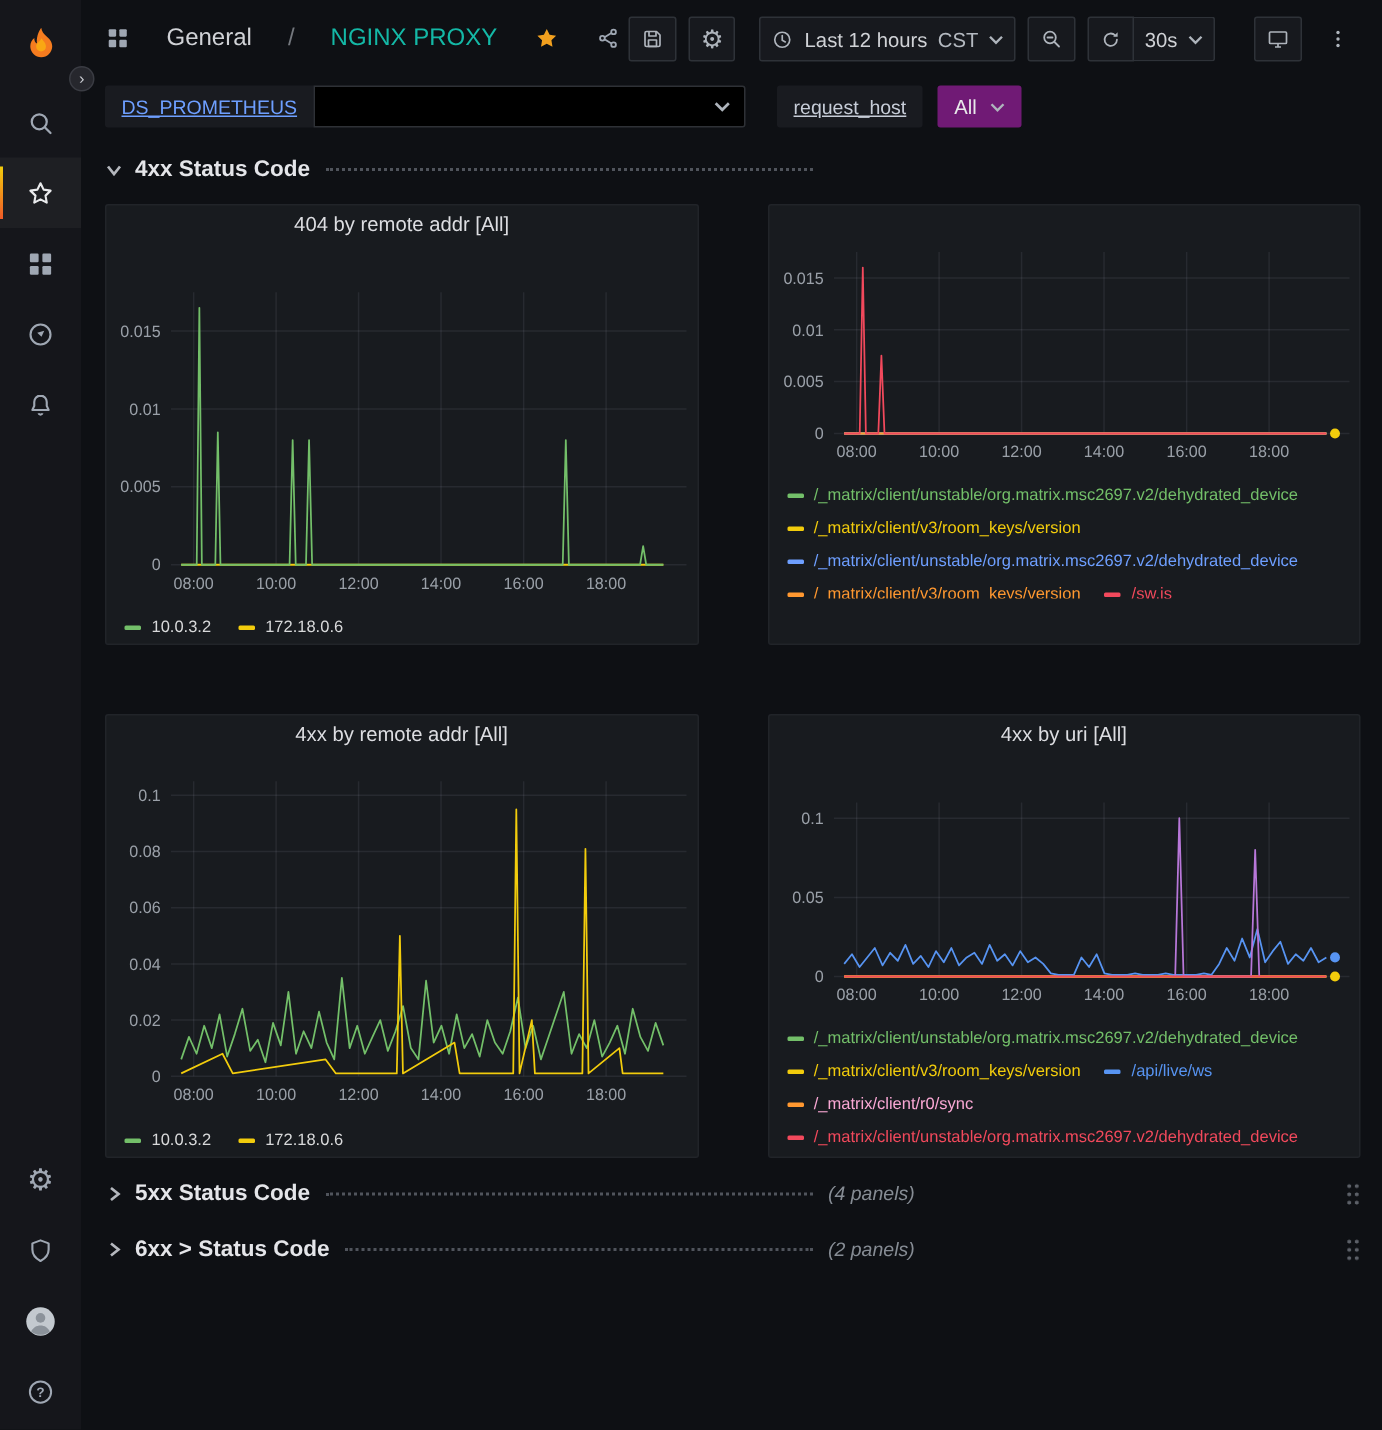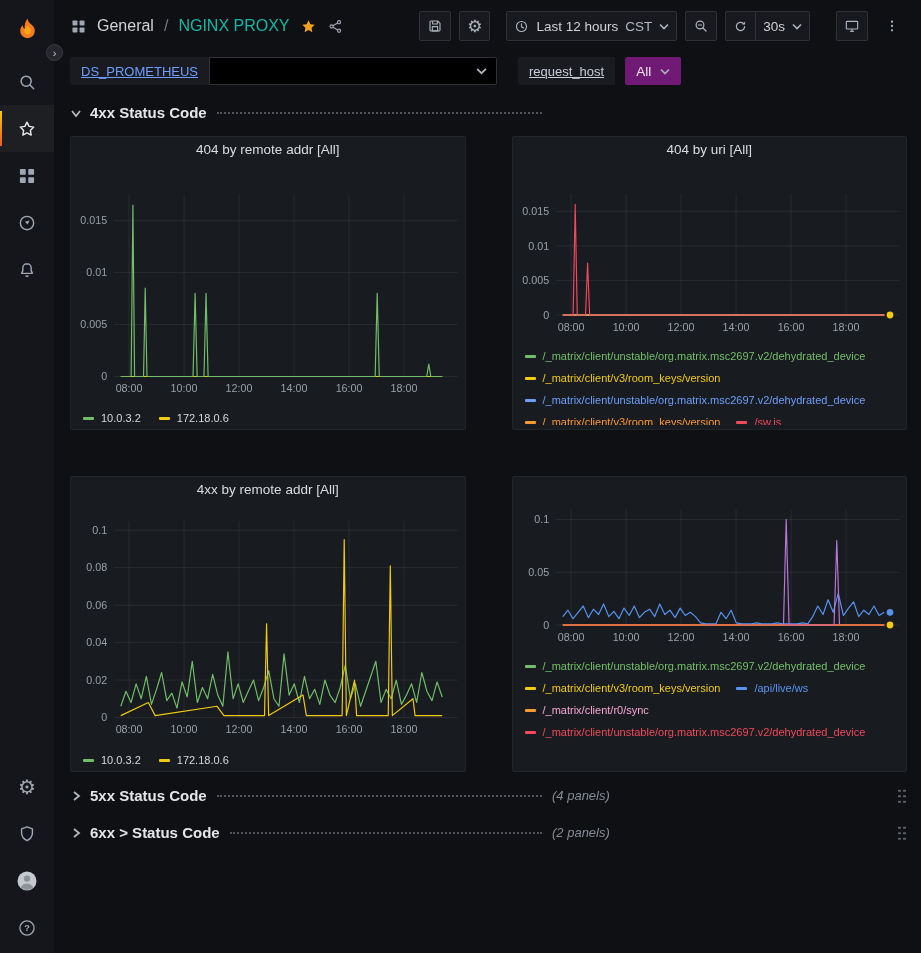--- a/index.html
+++ b/index.html
@@ -31,21 +31,21 @@
   .gear-glyph{ font-size:20px; line-height:1; }
   .expand-toggle{
     position:fixed; left:46px; top:44px; width:17px; height:17px; border-radius:50%;
     background:#26272d; border:1px solid #3a3c43; color:#c9cbd1; font-size:11px; line-height:14px;
     text-align:center; padding:0; cursor:pointer; z-index:6; font-family:inherit;
   }
 
   
   .main{ margin-left:54px; }
   .topbar{ height:52px; display:flex; align-items:center; padding:0 13px 0 16px; }
-  .tb-left{ display:flex; align-items:center; gap:10px; }
+  .tb-left{ display:flex; gap:24px; }
   .crumb-folder{ font-size:16px; color:#d0d2d6; cursor:pointer; }
   .crumb-sep{ font-size:16px; color:#74787e; }
   .crumb-title{ font-size:16px; color:#14b8a6; font-weight:500; cursor:pointer; }
   .tb-right{ margin-left:auto; display:flex; align-items:center; gap:8px; }
   .ibtn{
     display:inline-flex; align-items:center; justify-content:center; gap:7px;
     height:30px; min-width:30px; padding:0 7px;
     background:#17191e; border:1px solid #2e3238; border-radius:2px;
     color:#aeb4bc; font-size:13.5px; font-family:inherit; cursor:pointer;
   }
@@ -327,21 +327,20 @@
               <i class="swatch" style="background: rgb(115, 191, 105);"></i>
               <span style="color: rgb(216, 217, 218);">10.0.3.2</span>
             </span>
             <span class="litem">
               <i class="swatch" style="background: rgb(242, 204, 12);"></i>
               <span style="color: rgb(216, 217, 218);">172.18.0.6</span>
             </span>
           </div>
         </div>
         <div class="panel">
-          <div class="ptitle">404 by uri [All]</div>
           <svg viewBox="0 0 403 176" preserveAspectRatio="none" class="chart" style="height: 176px;">
             <line x1="44" x2="396" y1="152.0" y2="152.0" class="grid"></line>
             <text x="37" y="155.8" text-anchor="end" class="tick">0</text>
             <line x1="44" x2="396" y1="117.4" y2="117.4" class="grid"></line>
             <text x="37" y="121.2" text-anchor="end" class="tick">0.005</text>
             <line x1="44" x2="396" y1="82.9" y2="82.9" class="grid"></line>
             <text x="37" y="86.7" text-anchor="end" class="tick">0.01</text>
             <line x1="44" x2="396" y1="48.3" y2="48.3" class="grid"></line>
             <text x="37" y="52.1" text-anchor="end" class="tick">0.015</text>
             <line x1="59.5" x2="59.5" y1="31" y2="152" class="grid"></line>
@@ -429,20 +428,21 @@
               <i class="swatch" style="background: rgb(115, 191, 105);"></i>
               <span style="color: rgb(216, 217, 218);">10.0.3.2</span>
             </span>
             <span class="litem">
               <i class="swatch" style="background: rgb(242, 204, 12);"></i>
               <span style="color: rgb(216, 217, 218);">172.18.0.6</span>
             </span>
           </div>
         </div>
         <div class="panel">
+          <div class="ptitle">4xx by uri [All]</div>
           <svg viewBox="0 0 403 172" preserveAspectRatio="none" class="chart" style="height: 172px;">
             <line x1="44" x2="396" y1="148.0" y2="148.0" class="grid"></line>
             <text x="37" y="151.8" text-anchor="end" class="tick">0</text>
             <line x1="44" x2="396" y1="95.3" y2="95.3" class="grid"></line>
             <text x="37" y="99.1" text-anchor="end" class="tick">0.05</text>
             <line x1="44" x2="396" y1="42.5" y2="42.5" class="grid"></line>
             <text x="37" y="46.3" text-anchor="end" class="tick">0.1</text>
             <line x1="59.5" x2="59.5" y1="32" y2="148" class="grid"></line>
             <text x="59.5" y="164" text-anchor="middle" class="tick">08:00</text>
             <line x1="115.8" x2="115.8" y1="32" y2="148" class="grid"></line>

